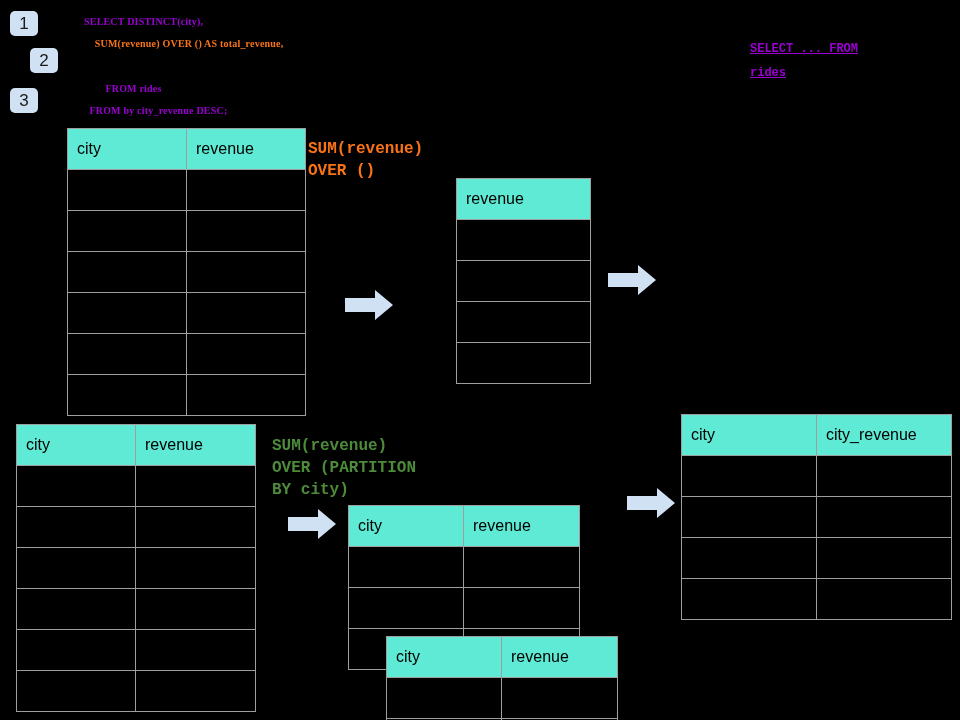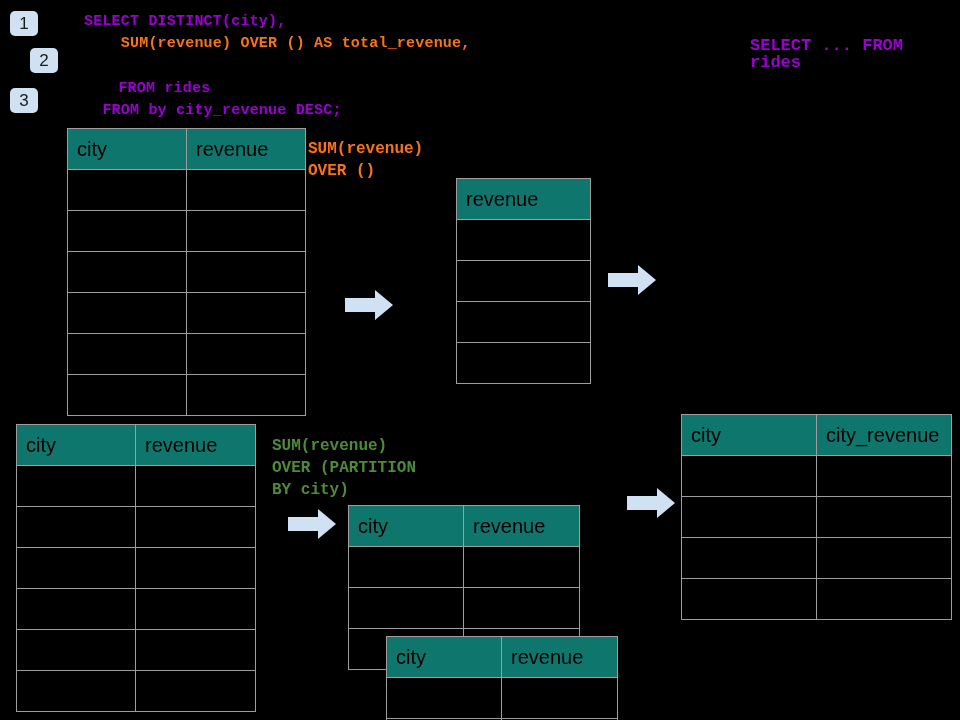--- a/index.html
+++ b/index.html
@@ -26,68 +26,69 @@
     font-size: 17px;
     line-height: 25px;
     text-align: center;
     width: 28px;
     height: 25px;
   }
 
   
   .code {
     position: absolute;
-    font-family: Liberation Mono, monospace;
-    font-size: 15px;
+    font-family: Liberation Serif, serif;
+    font-size: 10px;
     line-height: 21.5px;
     white-space: pre;
     letter-spacing: 0.2px;
     font-weight: bold;
   }
   .c-purple { color: #9b00d3; }
   .c-red    { color: #f97316; }
   .c-green  { color: #4d8b3a; }
 
   .note {
     position: absolute;
     font-family: "Liberation Mono", "DejaVu Sans Mono", monospace;
     font-size: 16px;
     line-height: 22px;
     white-space: pre;
     font-weight: bold;
   }
   .note-sm {
     position: absolute;
     font-family: "Liberation Mono", "DejaVu Sans Mono", monospace;
-    font-size: 17px;
-    line-height: 17px;
+    font-size: 12px;
+    line-height: 24px;
     white-space: pre;
     font-weight: bold;
     color: #9b00d3;
+    text-decoration: underline;
   }
 
   
   .tbl {
     position: absolute;
     border-collapse: collapse;
     table-layout: fixed;
     background: #000000;
   }
   .tbl td {
     border: 1px solid #9e9e9e;
     padding: 0;
     height: 40px;
     background: #000000;
   }
   .tbl th {
     border: 1px solid #9e9e9e;
-    background: #0f766e;
+    background: #5eead4;
     color: #000000;
     font-family: "Liberation Sans", sans-serif;
-    font-size: 20px;
+    font-size: 16px;
     font-weight: normal;
     text-align: left;
     padding: 0 0 0 9px;
     height: 40px;
   }
 
   
   .arrow {
     position: absolute;
     width: 48px;

